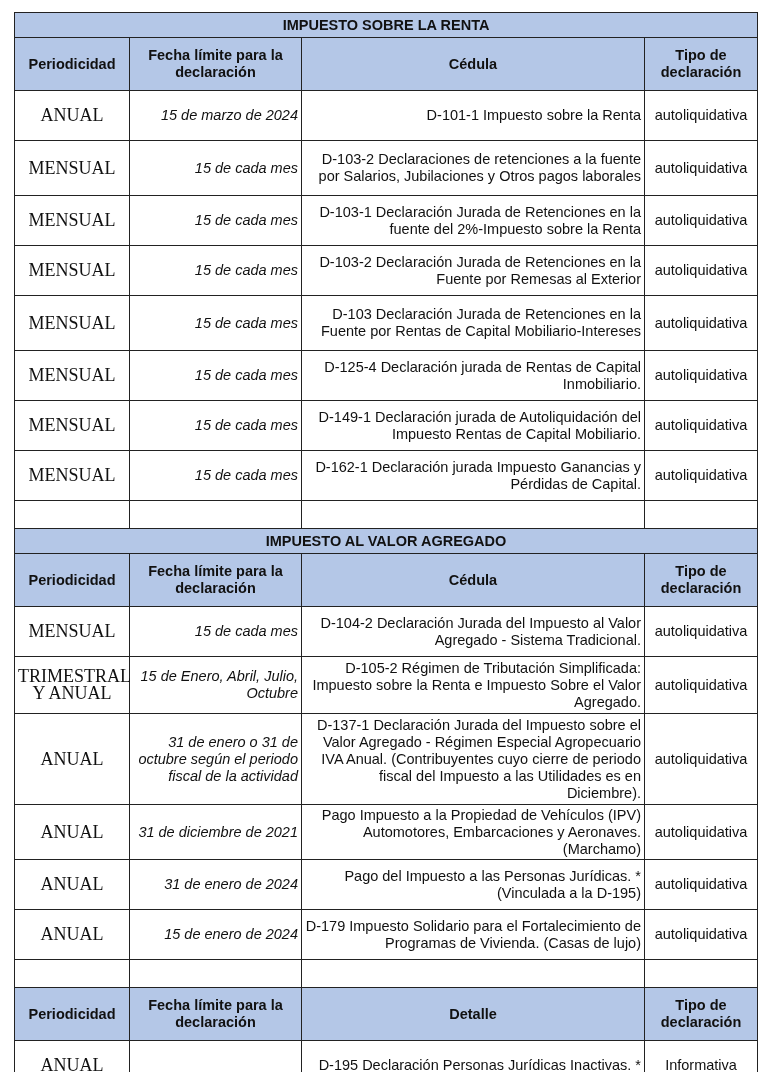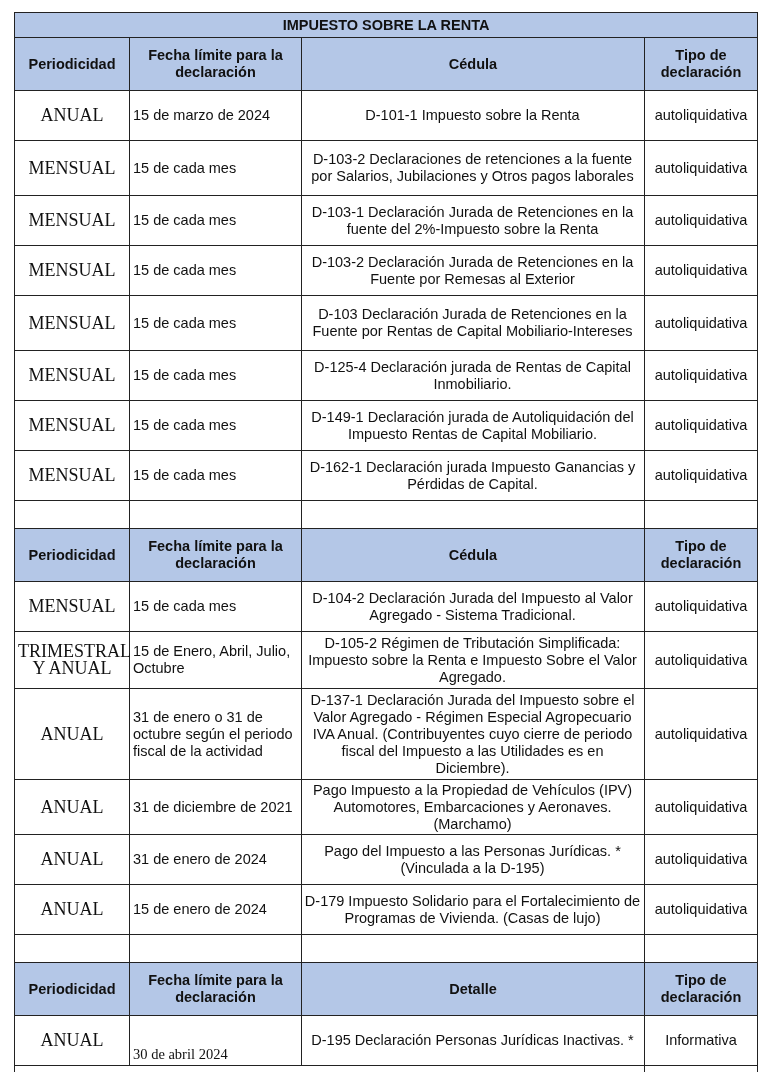--- a/index.html
+++ b/index.html
@@ -4,22 +4,22 @@
 <style>
   html,body{margin:0;padding:0;background:#ffffff;}
   body{width:768px;height:1072px;position:relative;overflow:hidden;}
   table{position:absolute;left:14px;top:12px;width:743px;border-collapse:collapse;table-layout:fixed;
     font-family:"Liberation Sans",sans-serif;font-size:14.5px;color:#111;}
   col.c1{width:115px;} col.c2{width:172px;} col.c3{width:343px;} col.c4{width:113px;}
   td,th{border:1.6px solid #222;padding:0 3px;vertical-align:middle;line-height:17px;}
   .sec{background:#b4c7e7;font-weight:bold;text-align:center;height:24px;font-size:14.5px;}
   .hdr th{background:#b4c7e7;font-weight:bold;text-align:center;height:52px;font-size:14.5px;line-height:17px;}
   .per{font-family:"Liberation Serif",serif;text-align:center;font-size:18px;}
-  .fecha{text-align:left;}
-  .ced{text-align:center;padding-left:2px;}
+  .fecha{text-align:right;font-style:italic;}
+  .ced{text-align:right;padding-left:2px;}
   .tipo{text-align:center;padding:16px 1px;}
   .blank td{height:27px;}
   .fecha.serif{font-family:"Liberation Serif",serif;vertical-align:bottom;padding-bottom:2px;}
   .foot td{height:27px;}
 </style>
 </head>
 <body>
 
 <table>
   <colgroup>
@@ -85,20 +85,23 @@
         <td class="fecha">15 de cada mes</td>
         <td class="ced">D-162-1 Declaración jurada Impuesto Ganancias y Pérdidas de Capital.</td>
         <td class="tipo">autoliquidativa</td>
       </tr>
       <tr class="blank">
         <td></td>
         <td></td>
         <td></td>
         <td></td>
       </tr>
+      <tr>
+        <td colspan="4" class="sec">IMPUESTO AL VALOR AGREGADO</td>
+      </tr>
       <tr class="hdr">
         <th>Periodicidad</th>
         <th>Fecha límite para la declaración</th>
         <th>Cédula</th>
         <th>Tipo de declaración</th>
       </tr>
       <tr style="height: 38px;">
         <td class="per">MENSUAL</td>
         <td class="fecha">15 de cada mes</td>
         <td class="ced">D-104-2 Declaración Jurada del Impuesto al Valor Agregado - Sistema Tradicional.</td>

